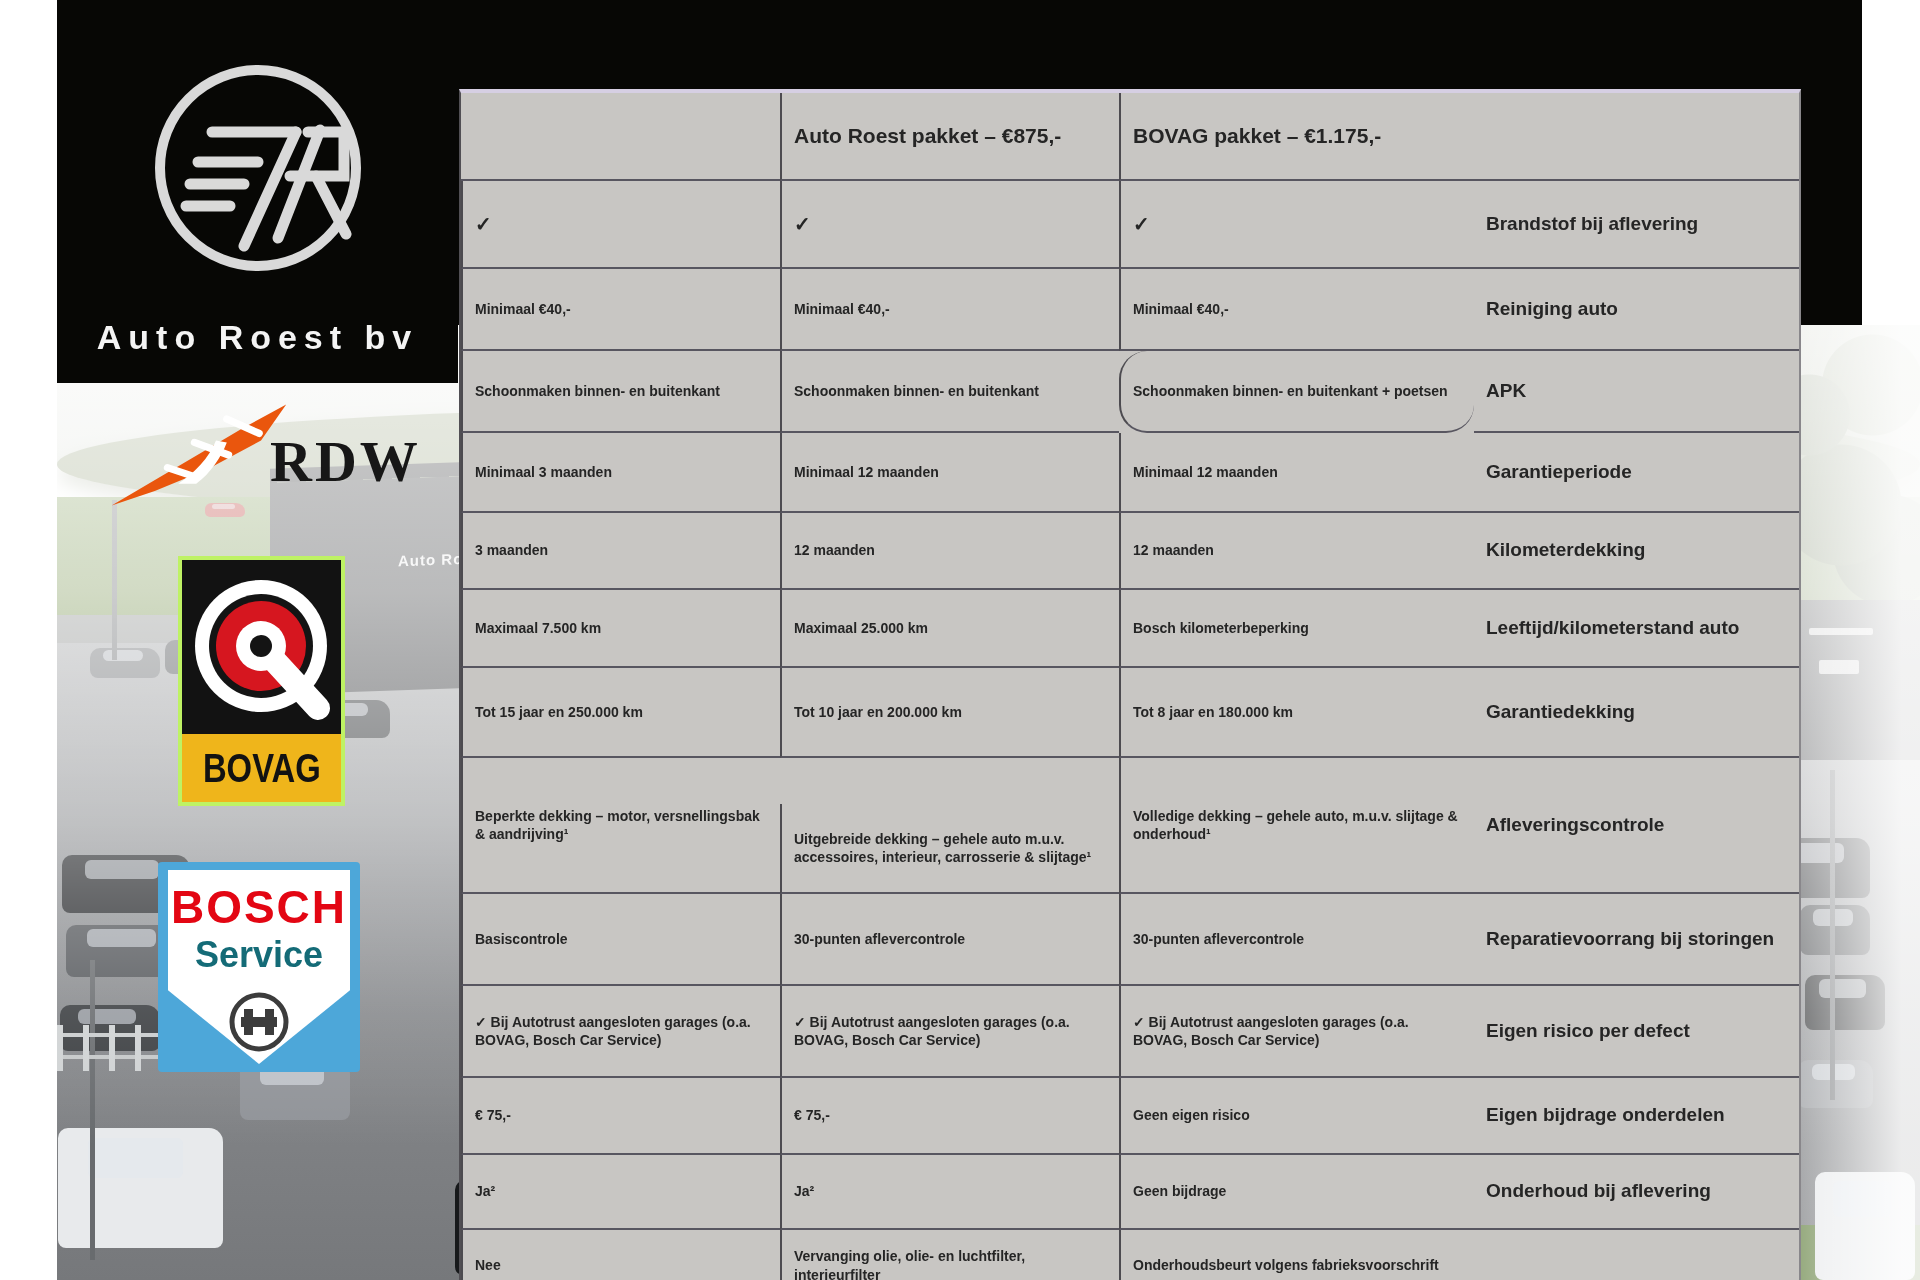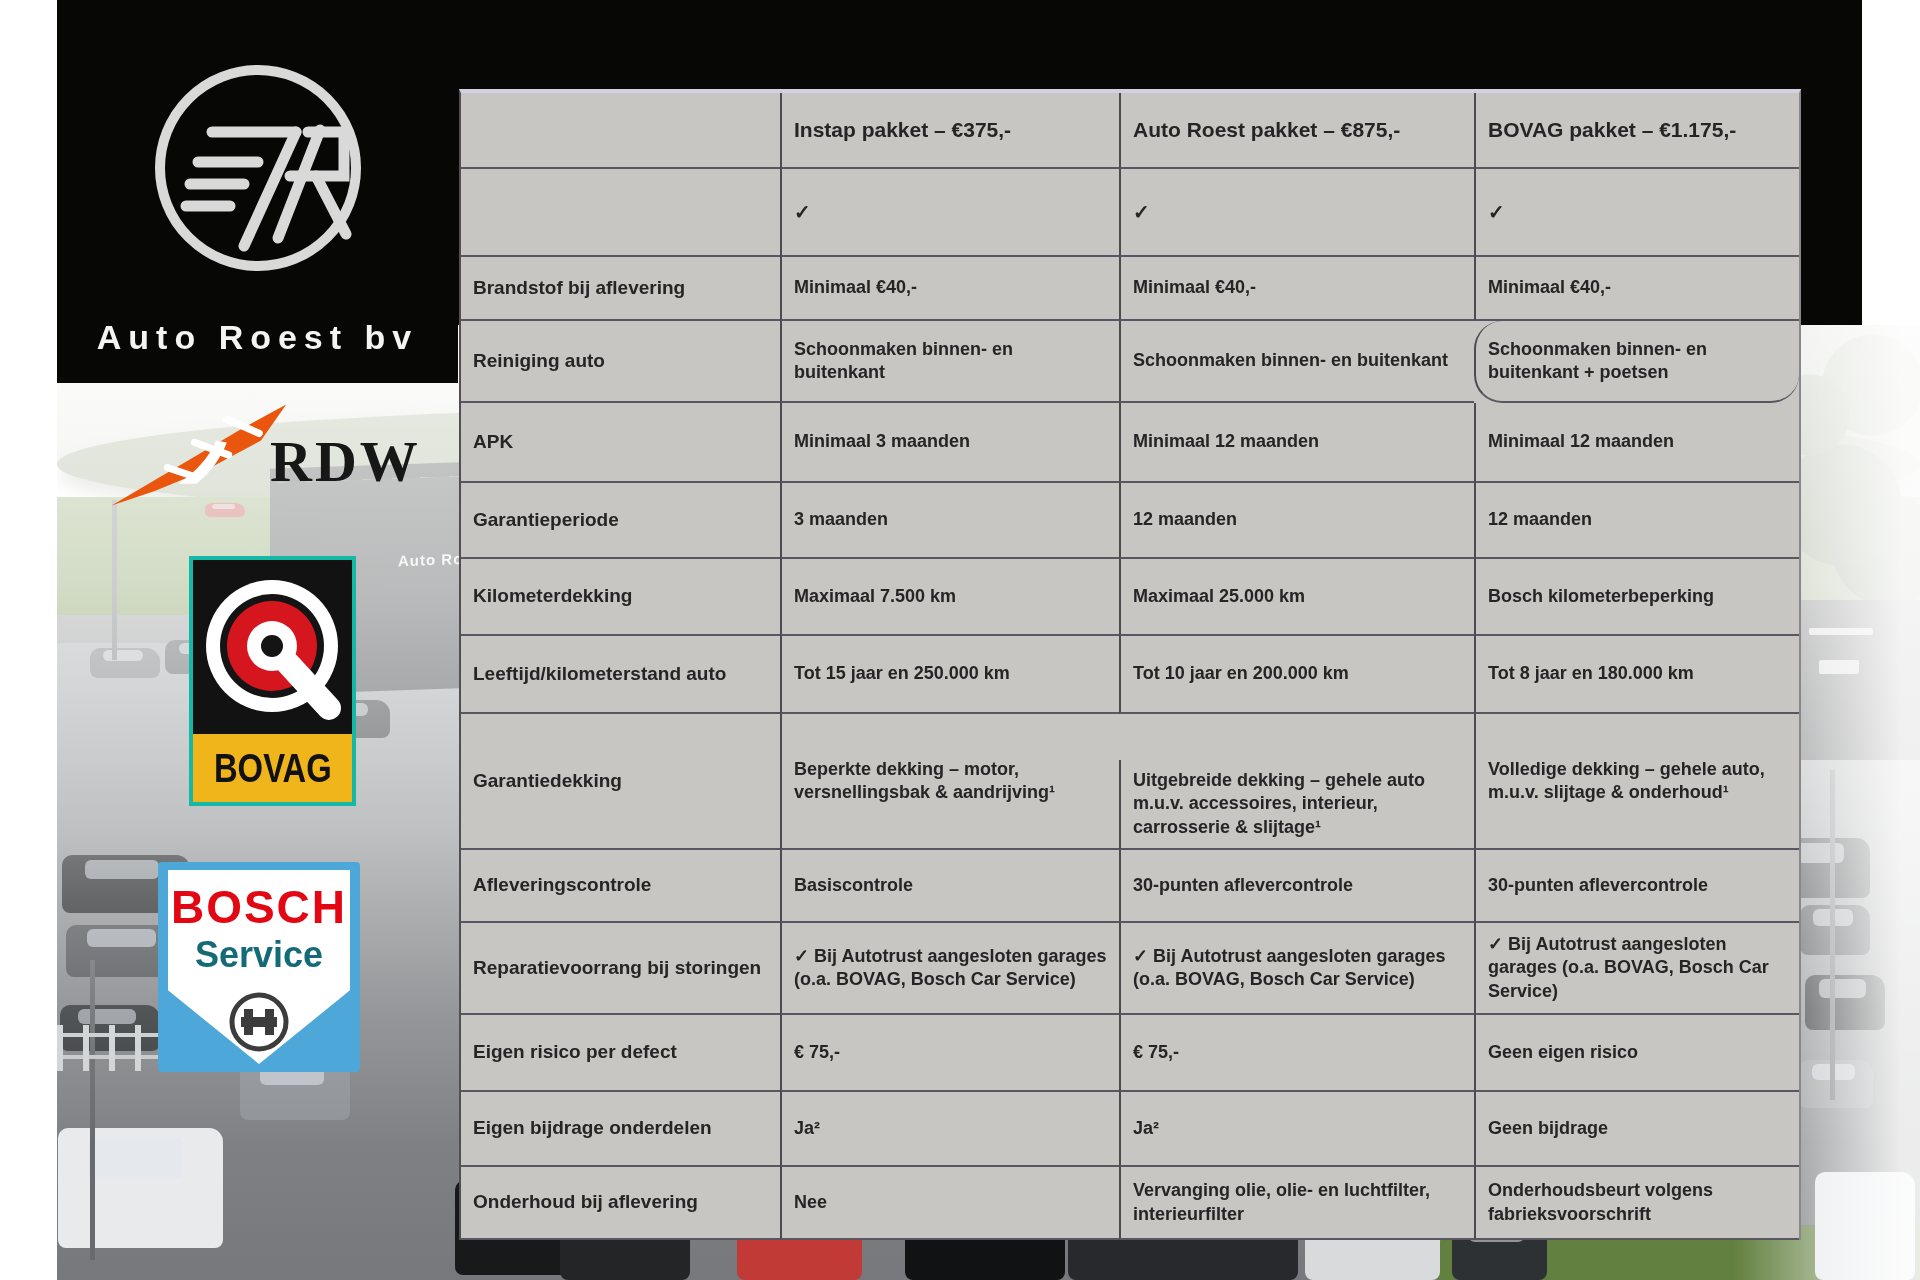--- a/index.html
+++ b/index.html
@@ -41,21 +41,21 @@
   #black-left{position:absolute;left:57px;top:0;width:401px;height:383px;background:#070705;}
   #black-top{position:absolute;left:458px;top:0;width:1404px;height:325px;background:#070705;}
   #brand-logo{position:absolute;left:148px;top:38px;}
   #brand-name{position:absolute;left:57px;top:318px;width:401px;text-align:center;color:#f4f4f4;
     font-size:34px;font-weight:bold;letter-spacing:7px;}
 
   
   #rdw{position:absolute;left:108px;top:400px;width:330px;height:115px;}
   #rdw-text{position:absolute;left:162px;top:28px;font-family:"Liberation Serif",serif;font-weight:bold;
     font-size:58px;color:#171717;letter-spacing:3px;}
-  #bovag{position:absolute;left:189px;top:556px;width:167px;height:250px;background:#14b8a6;padding:0;}
+  #bovag{position:absolute;left:178px;top:556px;width:167px;height:250px;background:#bef264;padding:0;}
   #bovag-yellow{position:absolute;left:4px;top:178px;width:159px;height:68px;background:#efb51b;
     display:flex;align-items:center;justify-content:center;}
   #bovag-text{font-size:40px;font-weight:bold;color:#121212;letter-spacing:0px;transform:scaleX(.82);}
   #bosch{position:absolute;left:158px;top:862px;width:202px;height:210px;background:#4da7d9;border-radius:4px;}
   #bosch-shield{position:absolute;left:10px;top:8px;width:182px;height:194px;background:#ffffff;
     clip-path:polygon(0 0,100% 0,100% 62%,50% 100%,0 62%);}
   #bosch-line1{position:absolute;left:0;top:18px;width:100%;text-align:center;color:#e30613;
     font-size:46px;font-weight:bold;letter-spacing:2px;}
   #bosch-line2{position:absolute;left:0;top:72px;width:100%;text-align:center;color:#146b77;
     font-size:36px;font-weight:bold;}
@@ -64,21 +64,21 @@
   
   #pkg-table{position:absolute;left:459px;top:89px;width:1338px;background:#c8c6c3;
     display:grid;grid-template-columns:319px 339px 355px 325px;
     border-top:4px solid #d6cfe3;border-left:2px solid #514f54;border-right:2px solid #89878b;
     color:#252525;}
   .t-cell{display:flex;align-items:center;box-sizing:border-box;border-bottom:2px solid #585660;
     padding:6px 10px 6px 12px;line-height:1.3;font-weight:bold;}
   .t-cell.vline{border-left:2px solid #4d4b50;}
   .hc{font-size:21px;}
   .lc{font-size:19px;}
-  .vc{font-size:18px;}
+  .vc{font-size:14px;}
   .checkcell{font-size:20px;}
 </style>
 </head>
 <body>
 
 <div id="canvas">
 
   <div id="photo">
     <div class="sky"></div>
     <div class="treeband"></div>
@@ -222,21 +222,20 @@
     <svg id="bosch-arm" width="64" height="64" viewBox="0 0 64 64">
       <circle cx="32" cy="32" r="27" fill="none" stroke="#3c3c3c" stroke-width="5"></circle>
       <rect x="14" y="27" width="36" height="10" fill="#3c3c3c"></rect>
       <rect x="17" y="19" width="9" height="26" fill="#3c3c3c"></rect>
       <rect x="38" y="19" width="9" height="26" fill="#3c3c3c"></rect>
     </svg>
   </div>
 
   <div id="pkg-table">
       <div class="t-cell hc" style="min-height: 76px;"></div>
-      <div class="t-cell hc vline" style="min-height: 76px;">Instap pakket – €375,-</div>
       <div class="t-cell hc vline" style="min-height: 76px;">Auto Roest pakket – €875,-</div>
       <div class="t-cell hc vline" style="min-height: 76px;">BOVAG pakket – €1.175,-</div>
       <div class="t-cell lc checkcell" style="min-height: 88px;"></div>
       <div class="t-cell vc checkcell vline" style="min-height: 88px;">✓</div>
       <div class="t-cell vc checkcell vline" style="min-height: 88px;">✓</div>
       <div class="t-cell vc checkcell vline" style="min-height: 88px;">✓</div>
       <div class="t-cell lc" style="min-height: 64px;">Brandstof bij aflevering</div>
       <div class="t-cell vc vline" style="min-height: 64px;">Minimaal €40,-</div>
       <div class="t-cell vc vline" style="min-height: 64px;">Minimaal €40,-</div>
       <div class="t-cell vc vline" style="min-height: 64px;">Minimaal €40,-</div>

